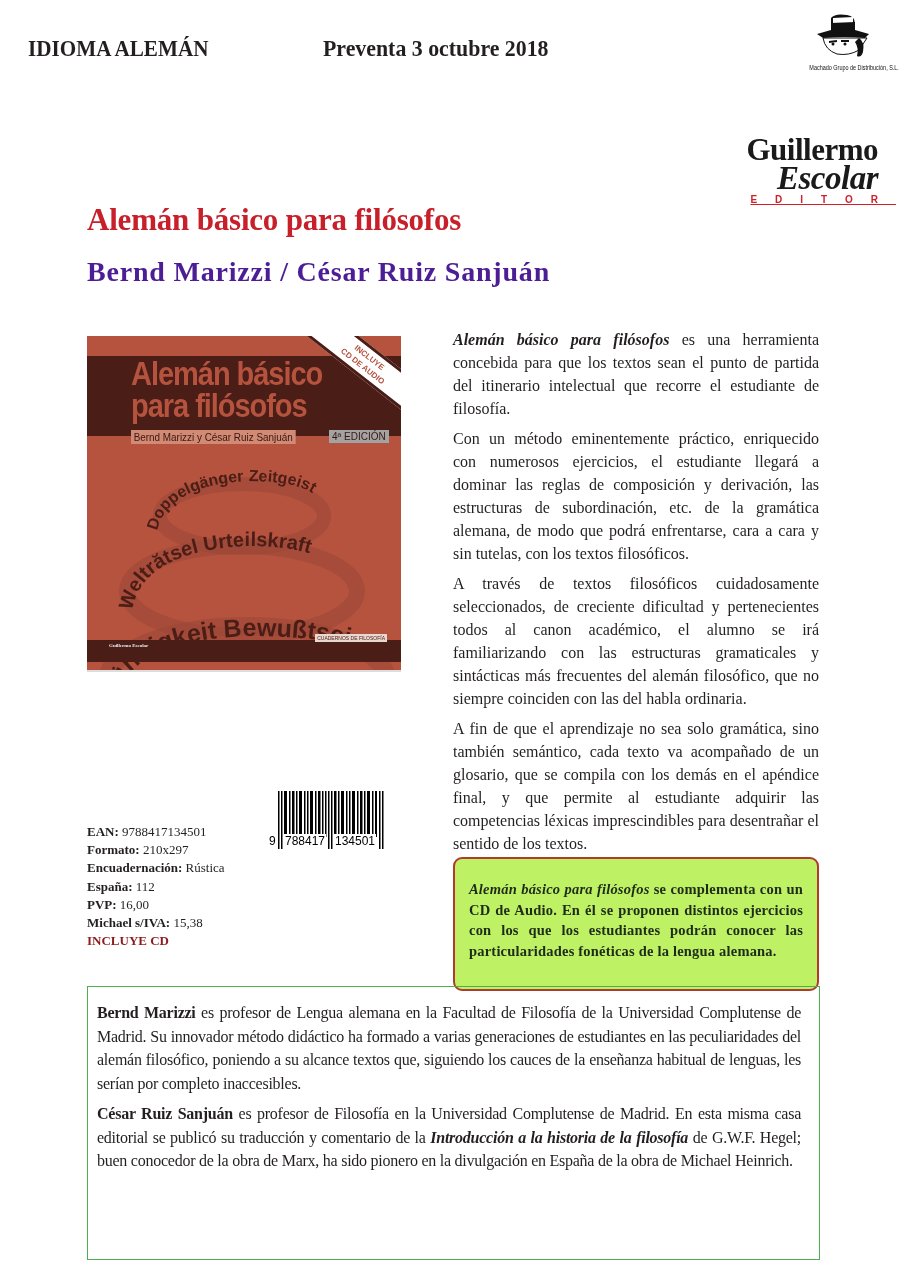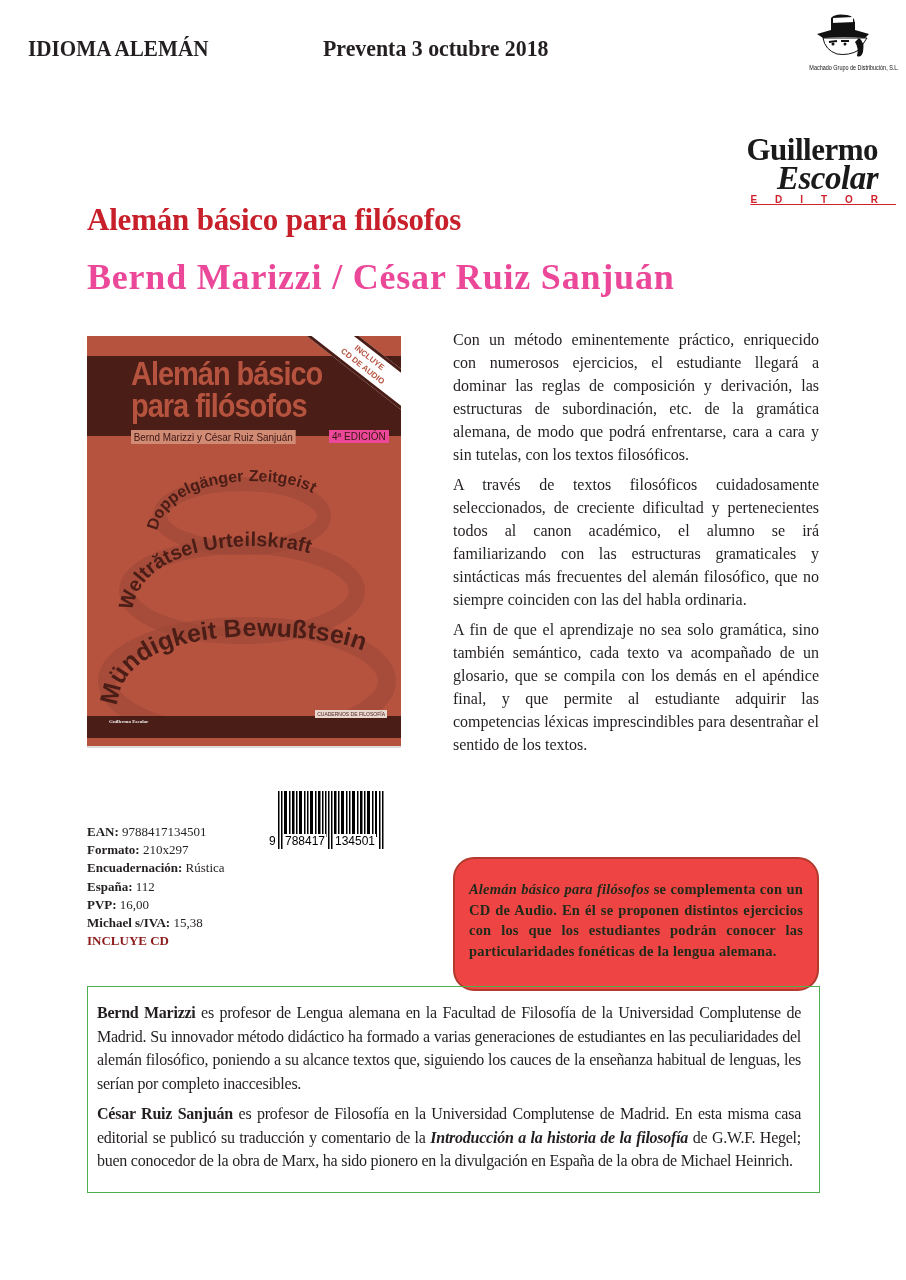--- a/index.html
+++ b/index.html
@@ -12,52 +12,52 @@
   .distributor { position: absolute; left: 800px; top: 12px; width: 85px; height: 65px; text-align: center; }
   .distributor svg { display: block; margin: 0 auto; }
   .distributor-name { font-family: "Liberation Sans", sans-serif; font-size: 7px; color: #111; margin-top: 2px; white-space: nowrap; transform: scaleX(0.78); transform-origin: center; }
 
   .publisher { position: absolute; right: 28px; top: 136px; text-align: right; }
   .pub-line1 { font-family: "Liberation Serif", serif; font-weight: bold; font-size: 31px; line-height: 28px; color: #1a1a1a; letter-spacing: -0.5px; }
   .pub-line2 { font-family: "Liberation Serif", serif; font-weight: bold; font-size: 33px; line-height: 28px; color: #1a1a1a; letter-spacing: -0.5px; font-style: italic; }
   .pub-line3 { font-family: "Liberation Sans", sans-serif; font-weight: bold; font-size: 10px; color: #d0202a; letter-spacing: 18px; margin-right: -18px; margin-top: 2px; text-decoration: underline; }
 
   .book-title { position: absolute; left: 87px; top: 202px; font-size: 31px; font-weight: bold; color: #c8202a; letter-spacing: -0.2px; }
-  .book-authors { position: absolute; left: 87px; top: 256px; font-size: 36px; font-weight: bold; color: #ec4899; letter-spacing: 0.8px; }
+  .book-authors { position: absolute; left: 87px; top: 256px; font-size: 28px; font-weight: bold; color: #4c1d95; letter-spacing: 0.8px; }
 
   
-  .cover { position: absolute; left: 87px; top: 336px; width: 314px; height: 412px; background: #b5533f; overflow: hidden; border-bottom: 2px solid #ddd; }
+  .cover { position: absolute; left: 87px; top: 336px; width: 314px; height: 336px; background: #b5533f; overflow: hidden; border-bottom: 2px solid #ddd; }
   .cover-band { position: absolute; left: 0; top: 20px; width: 100%; height: 80px; background: #4a1d16; }
   .cover-title { position: absolute; left: 44px; top: 22px; font-family: "Liberation Sans", sans-serif; font-weight: bold; color: #b5533f; font-size: 33px; line-height: 32px; letter-spacing: -1.2px; transform: scaleX(0.88); transform-origin: left; }
   .cover-authors-bg { position: absolute; left: 44px; top: 94px; background: #d18a74; padding: 1px 3px; font-family: "Liberation Sans", sans-serif; font-size: 11px; color: #3a1612; transform: scaleX(0.9); transform-origin: left; }
-  .cover-edition { position: absolute; left: 242px; top: 94px; background: #ec4899; padding: 1px 3px; font-family: "Liberation Sans", sans-serif; font-size: 10px; color: #3a1612; }
+  .cover-edition { position: absolute; left: 242px; top: 94px; background: #a3a3a3; padding: 1px 3px; font-family: "Liberation Sans", sans-serif; font-size: 10px; color: #3a1612; }
   .cover-ribbon { position: absolute; right: -30px; top: 10px; width: 130px; height: 32px; background: #ffffff; transform: rotate(38deg); border-top: 3px solid #4a1d16; border-bottom: 3px solid #4a1d16; text-align: center; font-family: "Liberation Sans", sans-serif; font-weight: bold; font-size: 8px; color: #b5533f; line-height: 11px; padding-top: 2px; }
   .spiral { position: absolute; left: 0; top: 120px; width: 314px; height: 260px; }
   .cover-footer { position: absolute; left: 0; bottom: 8px; width: 100%; height: 22px; background: #4a1d16; }
   .cover-footer-logo { position: absolute; left: 22px; top: 3px; font-size: 5px; color: #eee; line-height: 6px; font-weight: bold; }
   .cover-footer-series { position: absolute; right: 14px; top: -6px; font-family: "Liberation Sans", sans-serif; font-size: 5px; background: #e8d8d0; color: #4a1d16; padding: 1px 2px; }
 
   
   .specs { position: absolute; left: 87px; top: 795px; font-size: 13px; line-height: 18.2px; color: #231f20; margin-top: 28px; }
   .specs b { font-weight: bold; }
   .spec-cd { color: #8c1c1c; font-weight: bold; }
 
   .barcode { position: absolute; left: 268px; top: 791px; width: 125px; height: 60px; }
   .barcode-digits { position: absolute; left: 268px; top: 834px; width: 125px; font-family: "Liberation Sans", sans-serif; font-size: 12px; color: #000; }
   .barcode-digits span { position: absolute; background: #fff; padding: 0 1px; }
 
   
   .desc { position: absolute; left: 453px; top: 328px; width: 366px; font-size: 16px; line-height: 23px; color: #231f20; text-align: justify; }
   .desc p { margin-bottom: 7px; }
   .desc i { font-weight: bold; font-style: italic; }
 
-  .callout { position: absolute; left: 453px; top: 857px; width: 366px; height: 134px; background: #ef4444; border: 2px solid #b23b2e; border-radius: 21px; padding: 20px 14px 0 14px; font-size: 14.5px; line-height: 20.5px; font-weight: bold; color: #1e2a1a; text-align: justify; letter-spacing: 0.2px; }
+  .callout { position: absolute; left: 453px; top: 857px; width: 366px; height: 134px; background: #bef264; border: 2px solid #b23b2e; border-radius: 9px; padding: 20px 14px 0 14px; font-size: 14.5px; line-height: 20.5px; font-weight: bold; color: #1e2a1a; text-align: justify; letter-spacing: 0.2px; }
   .callout i { font-style: italic; }
 
-  .bio { position: absolute; left: 87px; top: 986px; width: 733px; height: 207px; border: 1.5px solid #4caf50; padding: 14px 18px 0 9px; font-size: 16px; line-height: 23.5px; color: #231f20; text-align: justify; }
+  .bio { position: absolute; left: 87px; top: 986px; width: 733px; height: 274px; border: 1.5px solid #4caf50; padding: 14px 18px 0 9px; font-size: 16px; line-height: 23.5px; color: #231f20; text-align: justify; }
   .bio p { margin-bottom: 7px; letter-spacing: -0.25px; }
   .bio b { font-weight: bold; }
   .bio i { font-weight: bold; font-style: italic; }
 </style>
 </head>
 <body>
 
 <div class="top-left">IDIOMA ALEMÁN</div>
 <div class="top-center">Preventa 3 octubre 2018</div>
 
@@ -165,20 +165,21 @@
       <rect x="114" y="0" width="1.5" height="58"></rect>
   </g>
 </svg>
 <div class="barcode-digits">
   <span style="left:0px;">9</span>
   <span style="left:16px;">788417</span>
   <span style="left:66px;">134501</span>
 </div>
 
 <div class="desc">
+  <p><i>Alemán básico para filósofos</i><span> es una herramienta concebida para que los textos sean el punto de partida del itinerario intelectual que recorre el estudiante de filosofía.</span></p>
   <p>Con un método eminentemente práctico, enriquecido con numerosos ejercicios, el estudiante llegará a dominar las reglas de composición y derivación, las estructuras de subordinación, etc. de la gramática alemana, de modo que podrá enfrentarse, cara a cara y sin tutelas, con los textos filosóficos.</p>
   <p>A través de textos filosóficos cuidadosamente seleccionados, de creciente dificultad y pertenecientes todos al canon académico, el alumno se irá familiarizando con las estructuras gramaticales y sintácticas más frecuentes del alemán filosófico, que no siempre coinciden con las del habla ordinaria.</p>
   <p>A fin de que el aprendizaje no sea solo gramática, sino también semántico, cada texto va acompañado de un glosario, que se compila con los demás en el apéndice final, y que permite al estudiante adquirir las competencias léxicas imprescindibles para desentrañar el sentido de los textos.</p>
 </div>
 
 <div class="callout">
   <i>Alemán básico para filósofos</i><span> se complementa con un CD de Audio. En él se proponen distintos ejercicios con los que los estudiantes podrán conocer las particularidades fonéticas de la lengua alemana.</span>
 </div>
 
 <div class="bio">

